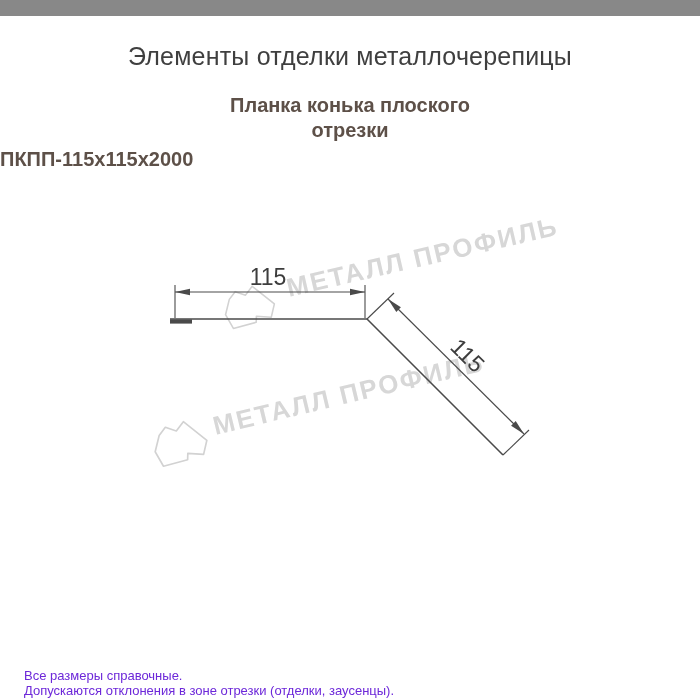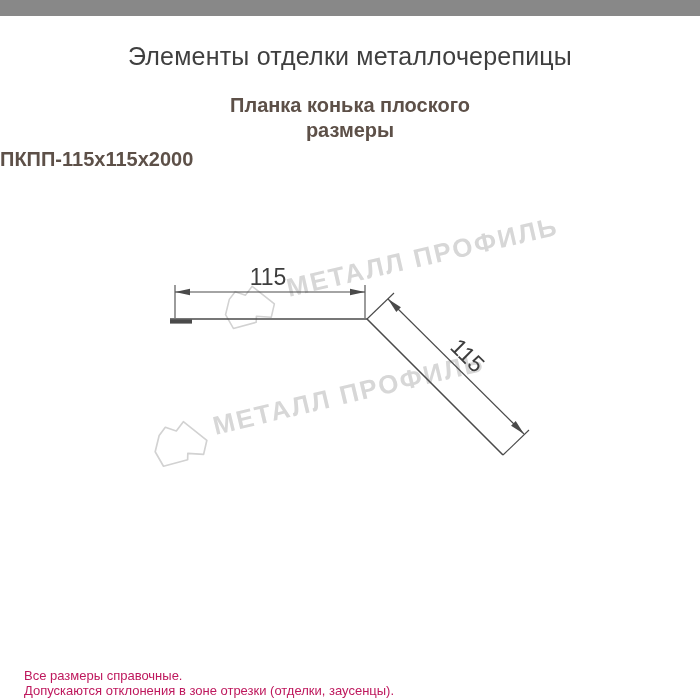--- a/index.html
+++ b/index.html
@@ -25,34 +25,34 @@
     color:#d7d7d7;font-size:26px;font-weight:700;letter-spacing:2px;
     white-space:nowrap;transform-origin:center center;user-select:none;
   }
   .wm1{left:284px;top:229px;width:250px;transform:rotate(-13deg);}
   .wm2{left:210px;top:366px;width:250px;transform:rotate(-13.5deg);}
   .logo1{left:212px;top:268px;transform:rotate(-8deg);transform-origin:center;}
   .logo2{left:150px;top:403px;transform:rotate(-8deg);transform-origin:center;}
   .drawing{left:0;top:0;}
   .footer-notes{
     left:24px;top:652px;width:650px;
-    font-size:13px;color:#be185d;line-height:15px;
+    font-size:13px;color:#6d28d9;line-height:15px;
   }
   svg text{font-family:"Liberation Sans", sans-serif;}
 </style>
 </head>
 <body>
 
 <div id="stage">
 
   <div class="abs page-title">Элементы отделки металлочерепицы</div>
 
   <div class="abs product-name">
     <div>Планка конька плоского</div>
-    <div>размеры</div>
+    <div>отрезки</div>
   </div>
 
   <div class="abs product-sku">ПКПП-115х115х2000</div>
 
   <svg class="abs logo1" width="74" height="44" viewBox="0 0 58 45">
     <polygon points="4,28 10,13 17,6 27,11 35,3 55,24 50,37 35,34 34,40 10,43" fill="none" stroke="#d2d2d2" stroke-width="1.6" stroke-linejoin="round"></polygon>
   </svg>
   <div class="abs watermark-text wm1">МЕТАЛЛ ПРОФИЛЬ</div>
 
   <svg class="abs logo2" width="60" height="47" viewBox="0 0 58 45">

